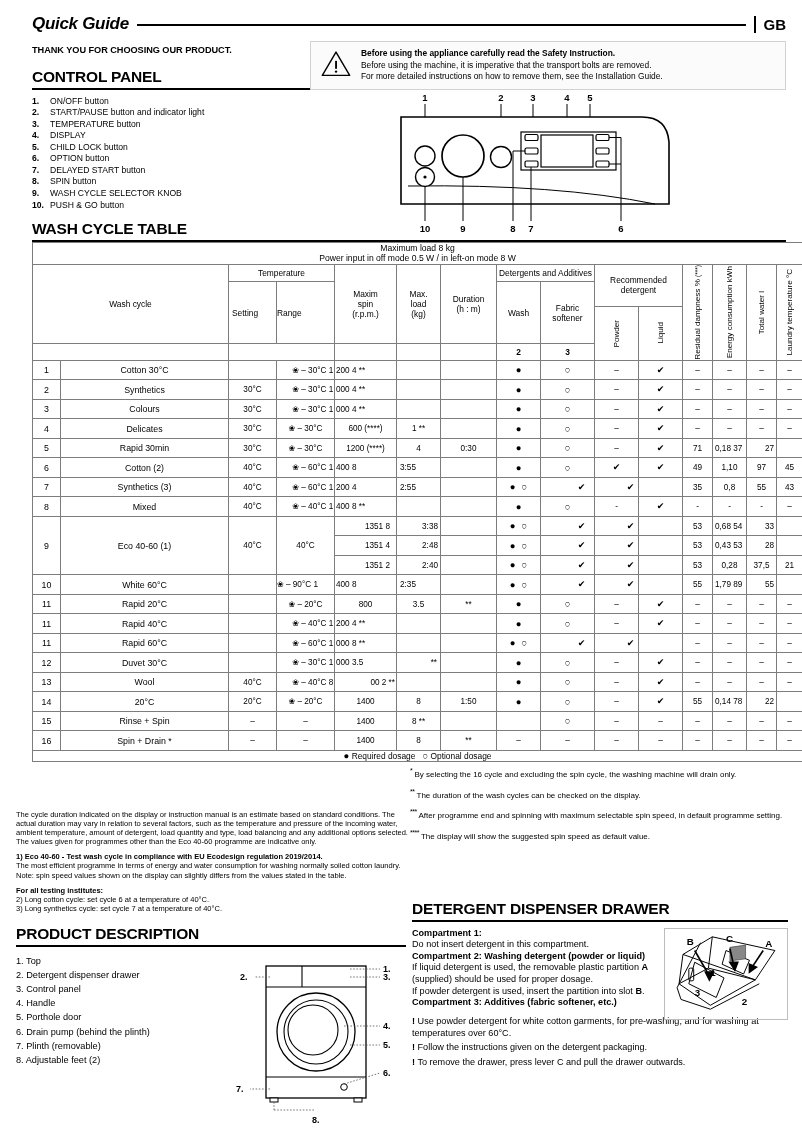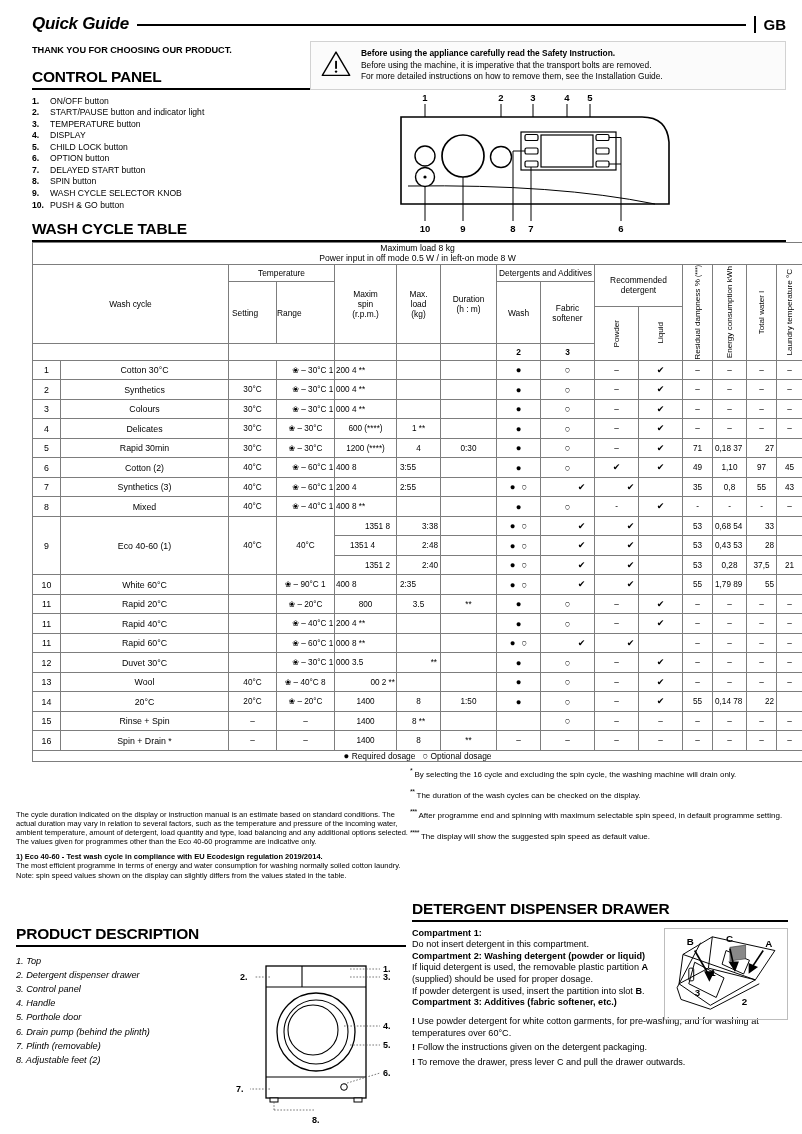--- a/index.html
+++ b/index.html
@@ -61,21 +61,21 @@
   .notes-l { position: absolute; left: 16px; top: 810px; width: 392px; font-size: 7.5px; line-height: 9.1px; }
   .notes-l p { margin-bottom: 6px; }
   .notes-l .b { font-weight: bold; }
   .notes-r { position: absolute; left: 410px; top: 766px; width: 380px; font-size: 8px; line-height: 10px; }
   .notes-r p { margin-bottom: 7px; }
   .ast { font-size: 7px; vertical-align: super; letter-spacing: -0.5px; }
 
   
   .pd { position: absolute; left: 16px; top: 925px; width: 390px; }
   .pd-list { margin-top: 7px; font-size: 9.2px; line-height: 14.2px; }
-  .pd-list li { list-style: none; font-style: italic; }
+  .pd-list li { list-style: none; }
   .pd-fig { position: absolute; left: 228px; top: 955px; width: 178px; height: 175px; }
 
   
   .dd { position: absolute; left: 412px; top: 900px; width: 376px; }
   .dd-body { margin-top: 6px; font-size: 9.1px; line-height: 11.6px; width: 246px; }
   .dd-body .b { font-weight: bold; }
   .dd-tail { position: absolute; left: 0; top: 116px; width: 376px; font-size: 9.1px; line-height: 11.6px; }
   .dd-fig { position: absolute; left: 252px; top: 28px; width: 124px; height: 92px; border: 1px solid #bdbdbd; }
   .bang { font-weight: bold; }
 </style>
@@ -457,21 +457,21 @@
             <td><span class="dot">●</span><span class="circ" style="margin-left:6px">○</span></td>
             <td><span class="chk" style="display:inline-block;transform:translateX(14px)">✔</span></td>
             <td><span class="chk" style="display:inline-block;transform:translateX(14px)">✔</span></td>
             <td></td>
             <td>53</td>
             <td style="text-align:left;padding-left:2px;white-space:nowrap">0,68 54</td>
             <td style="text-align:right;padding-right:2px">33</td>
             <td></td>
           </tr>
           <tr class="row">
-            <td style="text-align:center;padding-right:6px;white-space:nowrap">1351 4</td>
+            <td style="text-align:right;padding-right:6px;white-space:nowrap">1351 4</td>
             <td style="text-align:right;padding-right:2px">2:48</td>
             <td></td>
             <td><span class="dot">●</span><span class="circ" style="margin-left:6px">○</span></td>
             <td><span class="chk" style="display:inline-block;transform:translateX(14px)">✔</span></td>
             <td><span class="chk" style="display:inline-block;transform:translateX(14px)">✔</span></td>
             <td></td>
             <td>53</td>
             <td style="text-align:left;padding-left:2px;white-space:nowrap">0,43 53</td>
             <td style="text-align:right;padding-right:2px">28</td>
             <td></td>
@@ -486,21 +486,21 @@
             <td></td>
             <td>53</td>
             <td>0,28</td>
             <td>37,5</td>
             <td>21</td>
           </tr>
           <tr class="row">
             <td class="cyc-no">10</td>
             <td class="cyc-name">White<span class="reg"> 60°C</span></td>
             <td></td>
-            <td class="ovf" style="text-align:center;padding-right:1px"><span style="font-size:8px">❀</span> – 90°C <span style="letter-spacing:-0.2px">1</span></td>
+            <td class="ovf" style="text-align:left;padding-right:1px"><span style="font-size:8px">❀</span> – 90°C <span style="letter-spacing:-0.2px">1</span></td>
             <td style="text-align:left;padding-left:1px;white-space:nowrap">400 8</td>
             <td style="text-align:left;padding:0 3px">2:35</td>
             <td></td>
             <td><span class="dot">●</span><span class="circ" style="margin-left:6px">○</span></td>
             <td><span class="chk" style="display:inline-block;transform:translateX(14px)">✔</span></td>
             <td><span class="chk" style="display:inline-block;transform:translateX(14px)">✔</span></td>
             <td></td>
             <td>55</td>
             <td class="ovf" style="text-align:left;padding-left:2px;white-space:nowrap">1,79 89</td>
             <td style="text-align:right;padding-right:2px">55</td>
@@ -571,21 +571,21 @@
             <td><span class="chk">✔</span></td>
             <td>–</td>
             <td>–</td>
             <td>–</td>
             <td>–</td>
           </tr>
           <tr class="row">
             <td class="cyc-no">13</td>
             <td class="cyc-name">Wool</td>
             <td>40°C</td>
-            <td class="ovf" style="padding-right:1px"><span style="font-size:8px">❀</span> – 40°C <span style="letter-spacing:-0.2px">8</span></td>
+            <td class="ovf" style="text-align:right;padding-right:1px"><span style="font-size:8px">❀</span> – 40°C <span style="letter-spacing:-0.2px">8</span></td>
             <td style="text-align:right;padding-right:1px;white-space:nowrap">00 2 **</td>
             <td style="text-align:left;padding:0 3px"></td>
             <td></td>
             <td><span class="dot">●</span></td>
             <td><span class="circ">○</span></td>
             <td><span>–</span></td>
             <td><span class="chk">✔</span></td>
             <td>–</td>
             <td>–</td>
             <td>–</td>
@@ -656,20 +656,25 @@
     </tbody>
       </table>
   </div>
 
   <div class="notes-l">
     <p>The cycle duration indicated on the display or instruction manual is an estimate based on standard conditions. The actual duration may vary in relation to several factors, such as the temperature and pressure of the incoming water, ambient temperature, amount of detergent, load quantity and type, load balancing and any additional options selected. The values given for programmes other than the Eco 40-60 programme are indicative only.</p>
     <p>
       <span class="b">1) Eco 40-60 - Test wash cycle in compliance with EU Ecodesign regulation 2019/2014.</span><br>
       <span>The most efficient programme in terms of energy and water consumption for washing normally soiled cotton laundry.</span><br>
       <span>Note: spin speed values shown on the display can slightly differs from the values stated in the table.</span>
+    </p>
+    <p>
+      <span class="b">For all testing institutes:</span><br>
+      <span>2)  Long cotton cycle: set cycle 6 at a temperature of 40°C.</span><br>
+      <span>3)  Long synthetics cycle: set cycle 7 at a temperature of 40°C.</span>
     </p>
   </div>
 
   <div class="notes-r">
     <p><span class="ast">*</span> <span>By selecting the 16 cycle and excluding the spin cycle, the washing machine will drain only.</span></p>
     <p><span class="ast">**</span> <span>The duration of the wash cycles can be checked on the display.</span></p>
     <p><span class="ast">***</span> <span>After programme end and spinning with maximum selectable spin speed, in default programme setting.</span></p>
     <p><span class="ast">****</span> <span>The display will show the suggested spin speed as default value.</span></p>
   </div>
 

